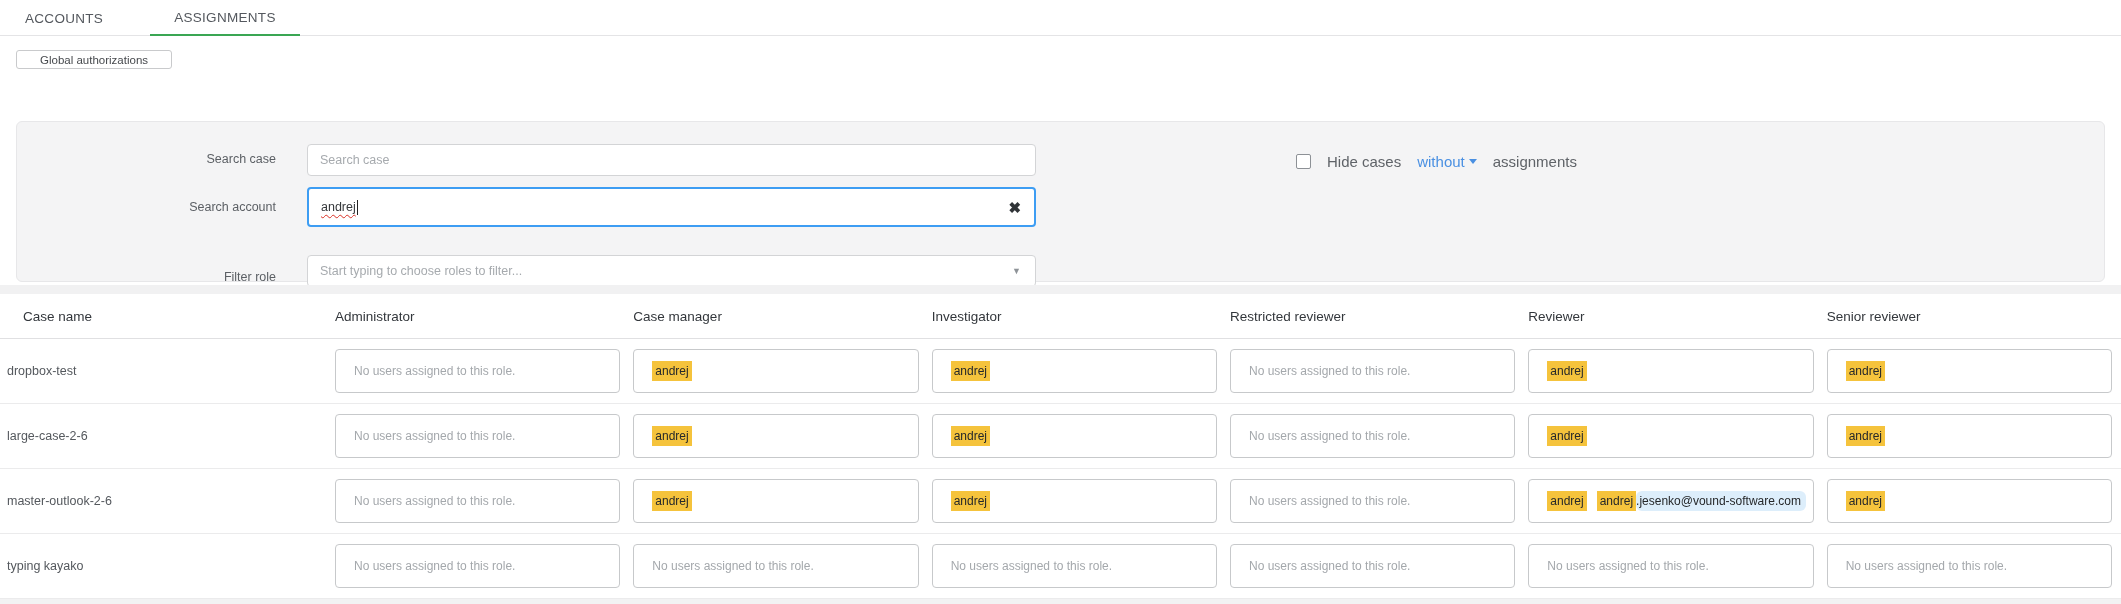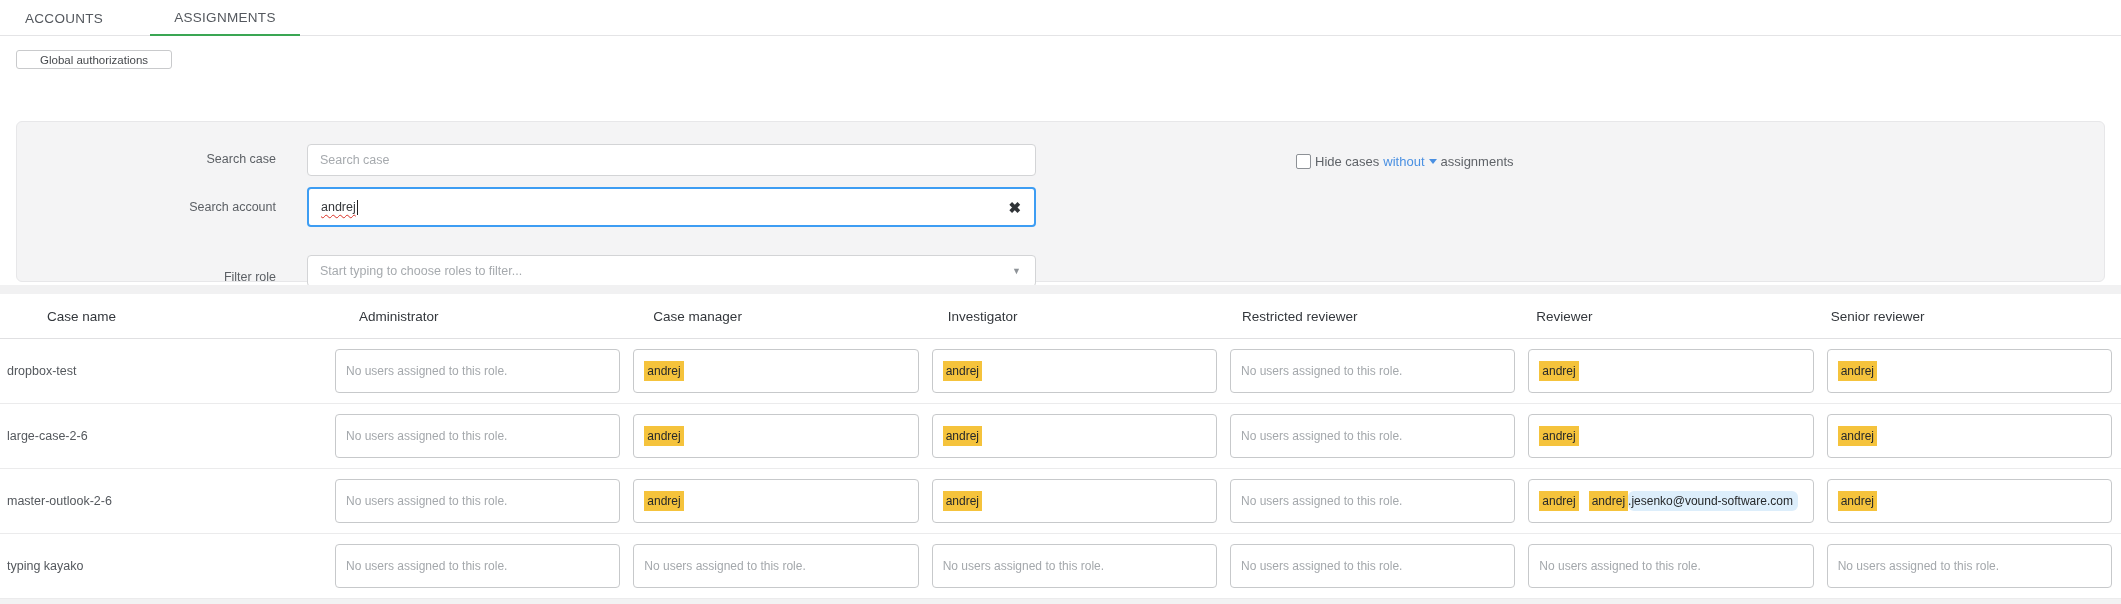--- a/index.html
+++ b/index.html
@@ -66,49 +66,49 @@
   .clear-x{
     position:absolute;right:13px;top:50%;transform:translateY(-50%);
     font-size:15px;color:#2f3337;font-weight:bold;cursor:pointer;line-height:1;
   }
   .dd-caret{
     position:absolute;right:14px;top:50%;transform:translateY(-50%);
     font-size:9px;color:#8e9398;
   }
   .hidecases{
     position:absolute;left:1279px;top:24px;height:30px;
-    display:flex;align-items:center;gap:4px;font-size:13px;color:#5f6368;
+    display:flex;align-items:center;gap:16px;font-size:15px;color:#5f6368;
     white-space:nowrap;
   }
   .checkbox{
     width:15px;height:15px;border:1.5px solid #8d9196;border-radius:2px;
     background:#fff;cursor:pointer;flex:none;
   }
   .mode-dd{color:var(--link-blue);cursor:pointer;display:inline-flex;align-items:center;gap:4px;}
   .mode-tri{
     width:0;height:0;border-left:4px solid transparent;border-right:4px solid transparent;
     border-top:5px solid var(--link-blue);display:inline-block;
   }
 
   
   .tablewrap{position:absolute;left:0;top:285px;width:2121px;}
   .gray-strip{height:9px;background:#f1f1f2;}
   .thead,.trow{
     display:grid;
     grid-template-columns:322px repeat(6,1fr);
     column-gap:13px;padding-right:9px;align-items:center;
   }
-  .thead{height:45px;border-bottom:1px solid #e0e0e2;padding-left:24px;}
+  .thead{height:45px;border-bottom:1px solid #e0e0e2;}
   .th{font-size:13.5px;color:#33373c;}
   .th.first{padding-left:23px;}
   .trow{height:65px;border-bottom:1px solid #ebebec;background:#fff;}
   .casecell{padding-left:7px;font-size:12.5px;color:#54585d;}
   .rolebox{
     height:44px;border:1px solid #c7c9cb;border-radius:4px;background:#fff;
-    display:flex;align-items:center;padding:0 10px;gap:10px;overflow:hidden;
+    display:flex;align-items:center;padding:0 18px;gap:10px;overflow:hidden;
     cursor:text;
   }
   .empty{font-size:12px;color:#a4a8ac;white-space:nowrap;}
   .chip{display:inline-flex;font-size:12px;color:#26282a;white-space:nowrap;cursor:pointer;}
   .chip .hl{background:var(--highlight-yellow);padding:3px 3px;}
   .chip .rest{background:var(--email-chip-blue);padding:3px 5px 3px 0;border-radius:6px;}
   .footer-strip{height:10px;background:#f2f2f3;}
 </style>
 </head>
 <body>

